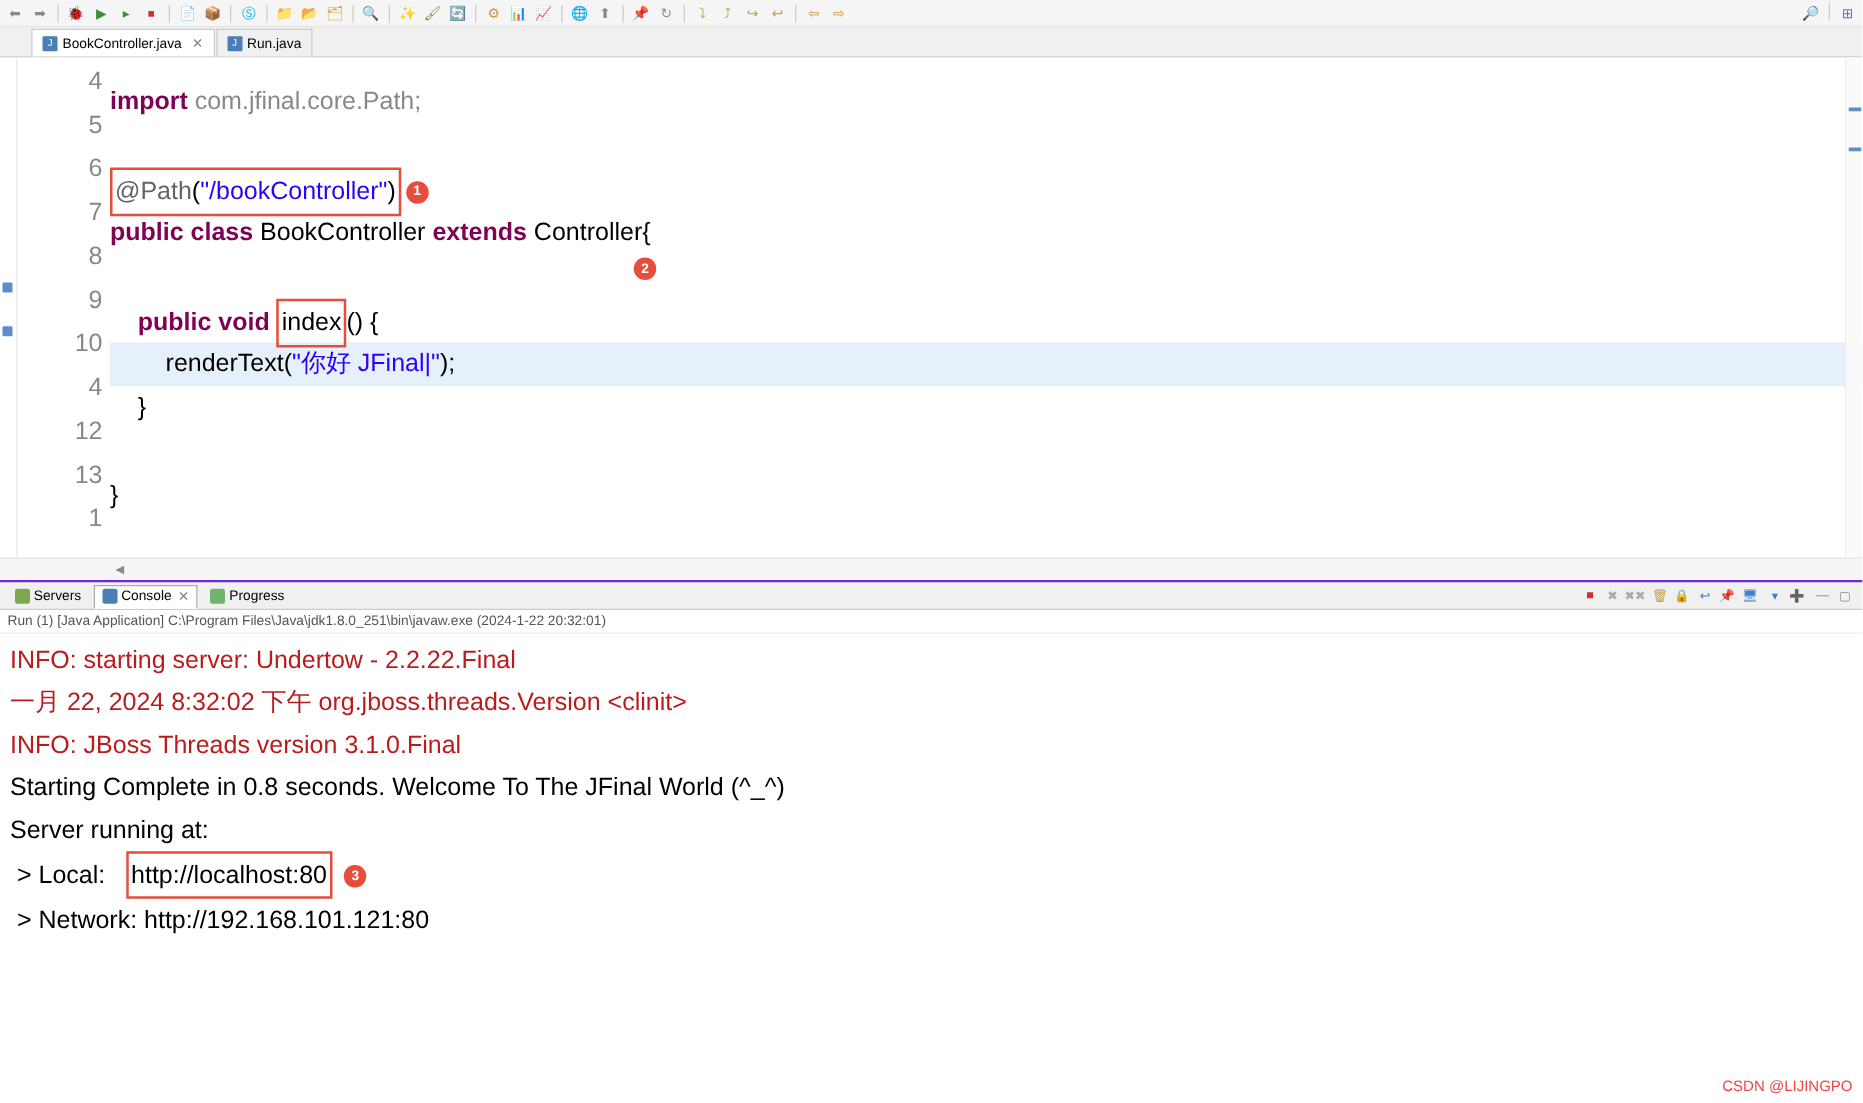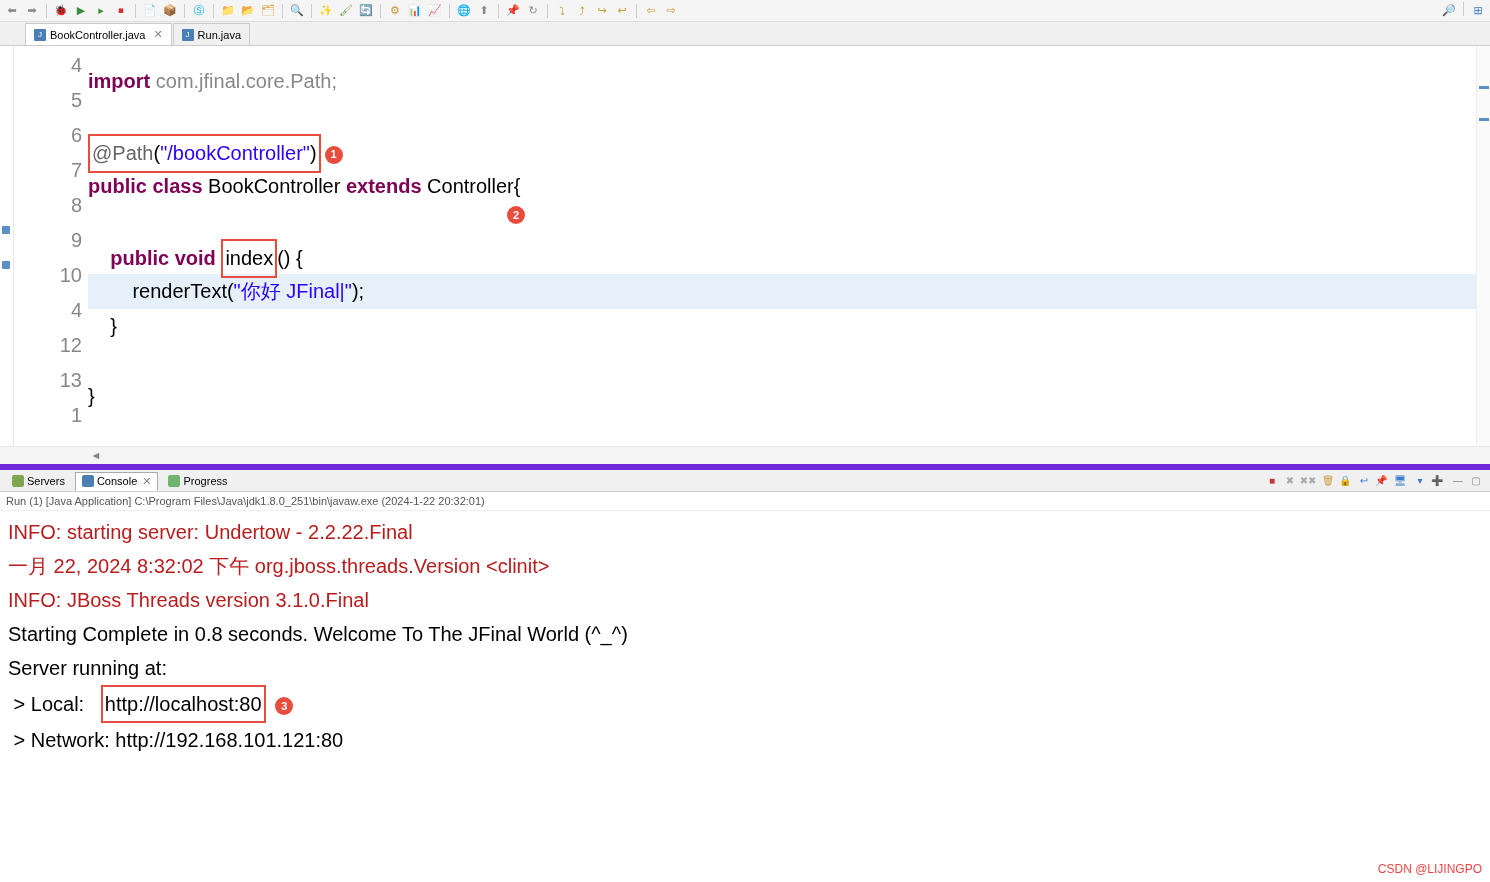--- a/index.html
+++ b/index.html
@@ -21,21 +21,21 @@
 .kw{color:#7f0055;font-weight:bold}
 .str{color:#2a00ff}
 .ann{color:#646464}
 .com{color:#888}
 .redbox{border:2px solid #e74c3c;padding:0 2px;display:inline-block}
 .badge{display:inline-flex;width:18px;height:18px;background:#e74c3c;color:#fff;border-radius:50%;align-items:center;justify-content:center;font-size:11px;font-weight:bold;vertical-align:middle;margin-left:4px;font-family:Arial}
 .badge2{position:absolute;left:415px;top:160px}
 .annotations{position:absolute;right:60px;top:180px;color:#e74c3c;font-size:18px;font-family:"Microsoft YaHei";line-height:34px}
 .scroll-strip{height:18px;border-top:1px solid #e5e5e5;background:#f5f5f5;position:relative}
 .scroll-strip::before{content:"";position:absolute;left:90px;width:12px;height:12px;top:3px;background:#888;clip-path:polygon(0 0,100% 50%,0 100%);transform:rotate(180deg) scale(.6)}
-.bottom-panel{border-top:6px solid #6d28d9;height:324px;display:flex;flex-direction:column}
+.bottom-panel{border-top:2px solid #6d28d9;height:324px;display:flex;flex-direction:column}
 .view-tabs{height:22px;background:#f0f0f0;display:flex;align-items:center;padding:0 6px;gap:4px;border-bottom:1px solid #ccc}
 .vtab{display:flex;align-items:center;gap:3px;padding:2px 6px;font-size:11px;cursor:pointer}
 .vtab.active{background:#fff;border:1px solid #aaa;border-bottom:1px solid #fff;margin-bottom:-1px}
 .vtab .vico{width:12px;height:12px;display:inline-block}
 .view-toolbar{margin-left:auto;display:flex;gap:2px}
 .view-toolbar .ico{width:16px;height:16px;cursor:pointer;display:inline-flex;align-items:center;justify-content:center;font-size:10px}
 .run-info{font-size:11px;color:#555;padding:3px 6px;border-bottom:1px solid #eee}
 .console-out{flex:1;padding:4px 8px;font-family:Consolas,monospace;font-size:20px;line-height:34px;overflow:hidden}
 .console-out .red{color:#b91c1c}
 .console-out .blk{color:#000}

